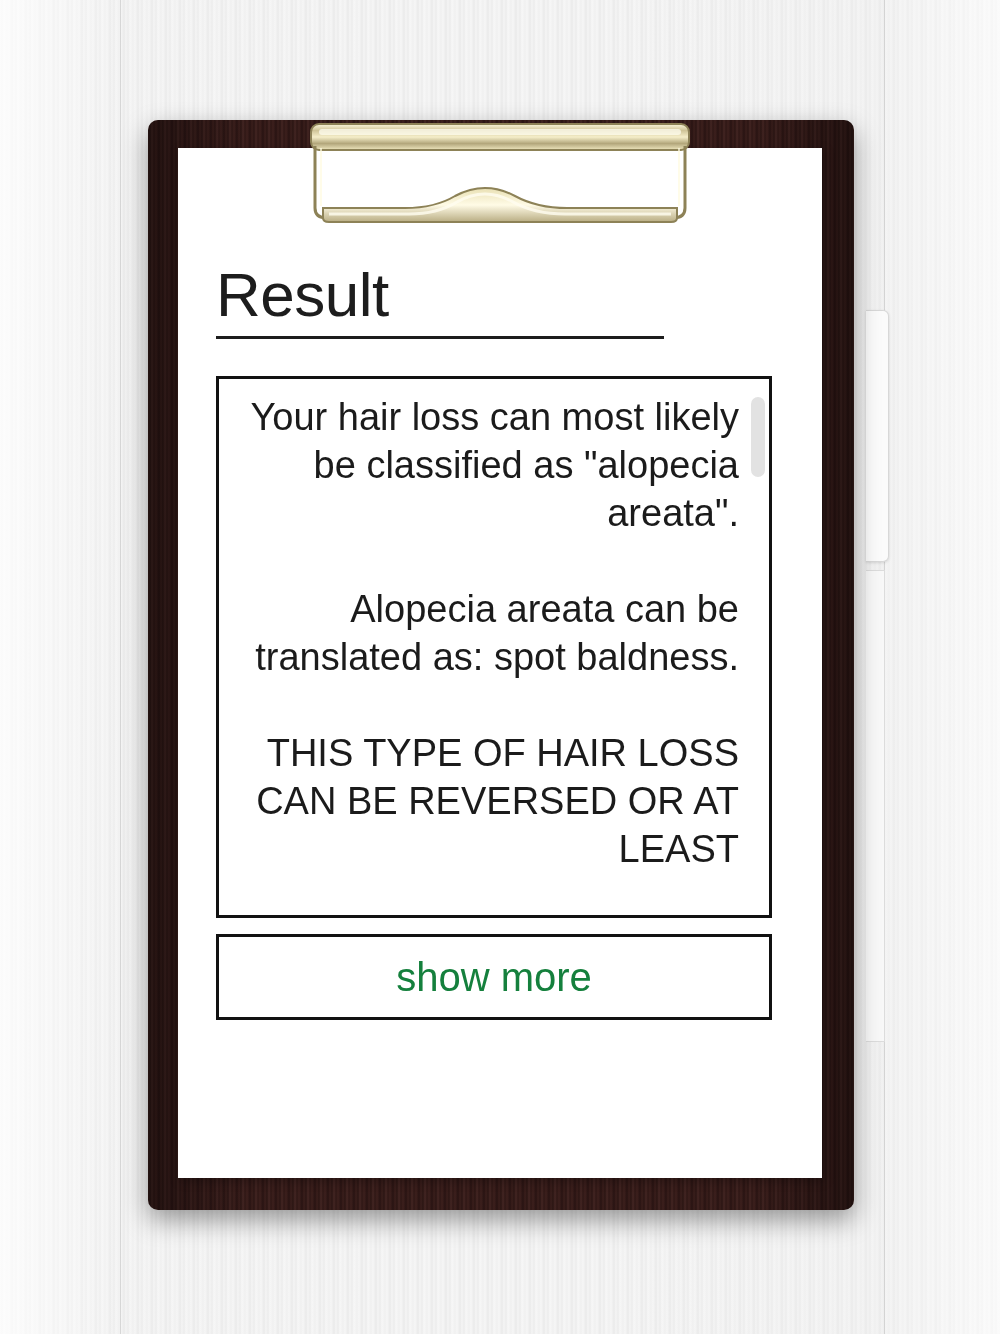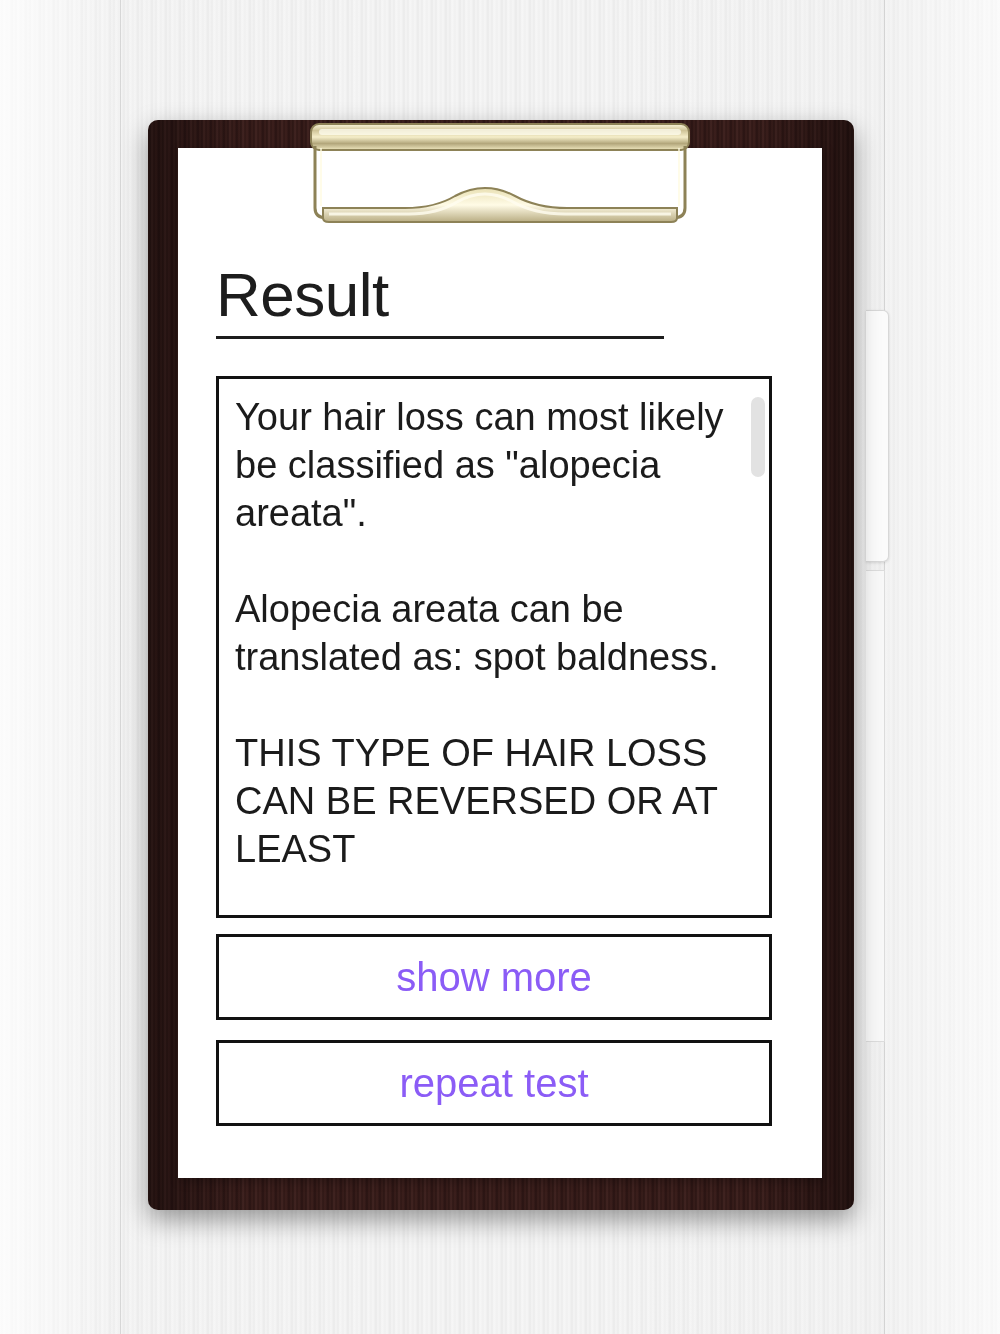--- a/index.html
+++ b/index.html
@@ -168,21 +168,21 @@
     overflow: hidden;
   }
   .result-text {
     position: absolute;
     left: 16px;
     top: 14px;
     width: 504px;
     font-size: 38px;
     line-height: 48px;
     color: #1b1b1b;
-    text-align: left;
+    text-align: right;
     white-space: pre-line;
   }
   
   .scrollbar {
     position: absolute;
     right: 4px;
     top: 18px;
     width: 14px;
     height: 80px;
     background: #e2e2e2;
@@ -194,21 +194,21 @@
     left: 40px;
     width: 556px;
     height: 86px;
     border: 3px solid #111111;
     box-sizing: border-box;
     background: #ffffff;
     display: flex;
     align-items: center;
     justify-content: center;
     font-size: 40px;
-    color: #8b5cf6;
+    color: #15803d;
     cursor: pointer;
   }
   .btn-show-more { top: 786px; }
   .btn-repeat { top: 892px; }
 </style>
 </head>
 <body>
 
 <div id="screen">
 
@@ -264,16 +264,15 @@
     <div class="result-box">
       <div class="result-text">Your hair loss can most likely be classified as "alopecia areata".
 
 Alopecia areata can be translated as: spot baldness.
 
 THIS TYPE OF HAIR LOSS CAN BE REVERSED OR AT LEAST</div>
       <div class="scrollbar"></div>
     </div>
 
     <div class="btn btn-show-more">show more</div>
-    <div class="btn btn-repeat">repeat test</div>
 
   </div>
 </div>
 
 </body></html>

